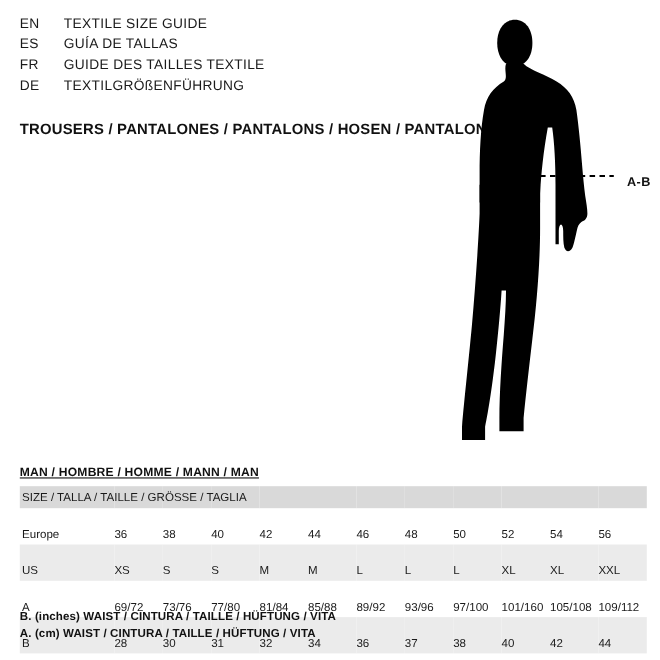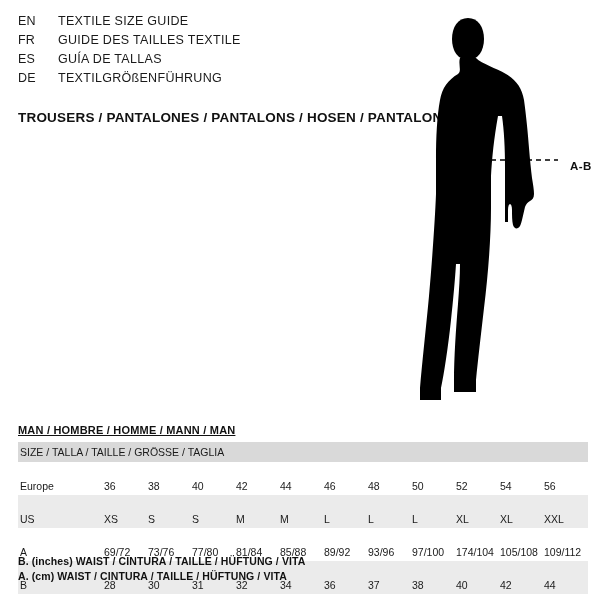--- a/index.html
+++ b/index.html
@@ -140,26 +140,26 @@
 <body>
 
 <div id="page">
 
   <div class="lang-block">
     <div class="lang-row">
       <span class="lang-code">EN</span>
       <span class="lang-text">TEXTILE SIZE GUIDE</span>
     </div>
     <div class="lang-row">
+      <span class="lang-code">ES</span>
+      <span class="lang-text">GUÍA DE TALLAS</span>
+    </div>
+    <div class="lang-row">
       <span class="lang-code">FR</span>
       <span class="lang-text">GUIDE DES TAILLES TEXTILE</span>
-    </div>
-    <div class="lang-row">
-      <span class="lang-code">ES</span>
-      <span class="lang-text">GUÍA DE TALLAS</span>
     </div>
     <div class="lang-row">
       <span class="lang-code">DE</span>
       <span class="lang-text">TEXTILGRÖßENFÜHRUNG</span>
     </div>
   </div>
 
   <div class="garment-title">TROUSERS / PANTALONES / PANTALONS / HOSEN / PANTALONI</div>
 
   <div class="figure-wrap">
@@ -239,21 +239,21 @@
       <tr>
         <td class="c-label">A</td>
         <td class="c-val">69/72</td>
         <td class="c-val">73/76</td>
         <td class="c-val">77/80</td>
         <td class="c-val">81/84</td>
         <td class="c-val">85/88</td>
         <td class="c-val">89/92</td>
         <td class="c-val">93/96</td>
         <td class="c-val">97/100</td>
-        <td class="c-val">174/104</td>
+        <td class="c-val">101/160</td>
         <td class="c-val">105/108</td>
         <td class="c-val">109/112</td>
       </tr>
       <tr class="shaded">
         <td class="c-label">B</td>
         <td class="c-val">28</td>
         <td class="c-val">30</td>
         <td class="c-val">31</td>
         <td class="c-val">32</td>
         <td class="c-val">34</td>

